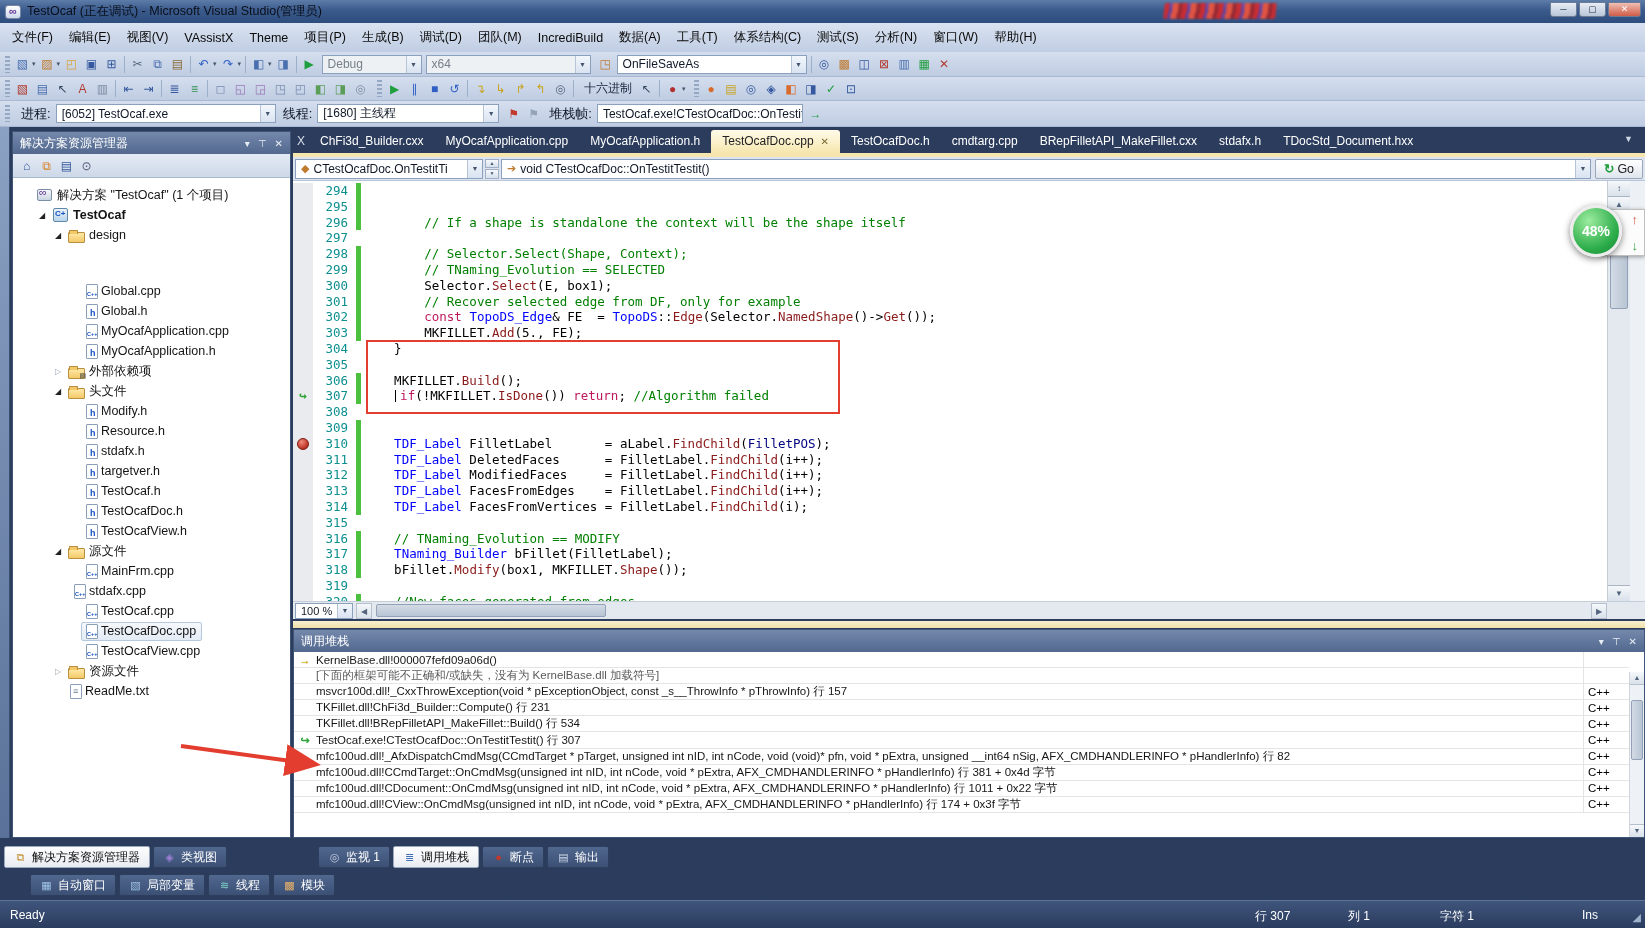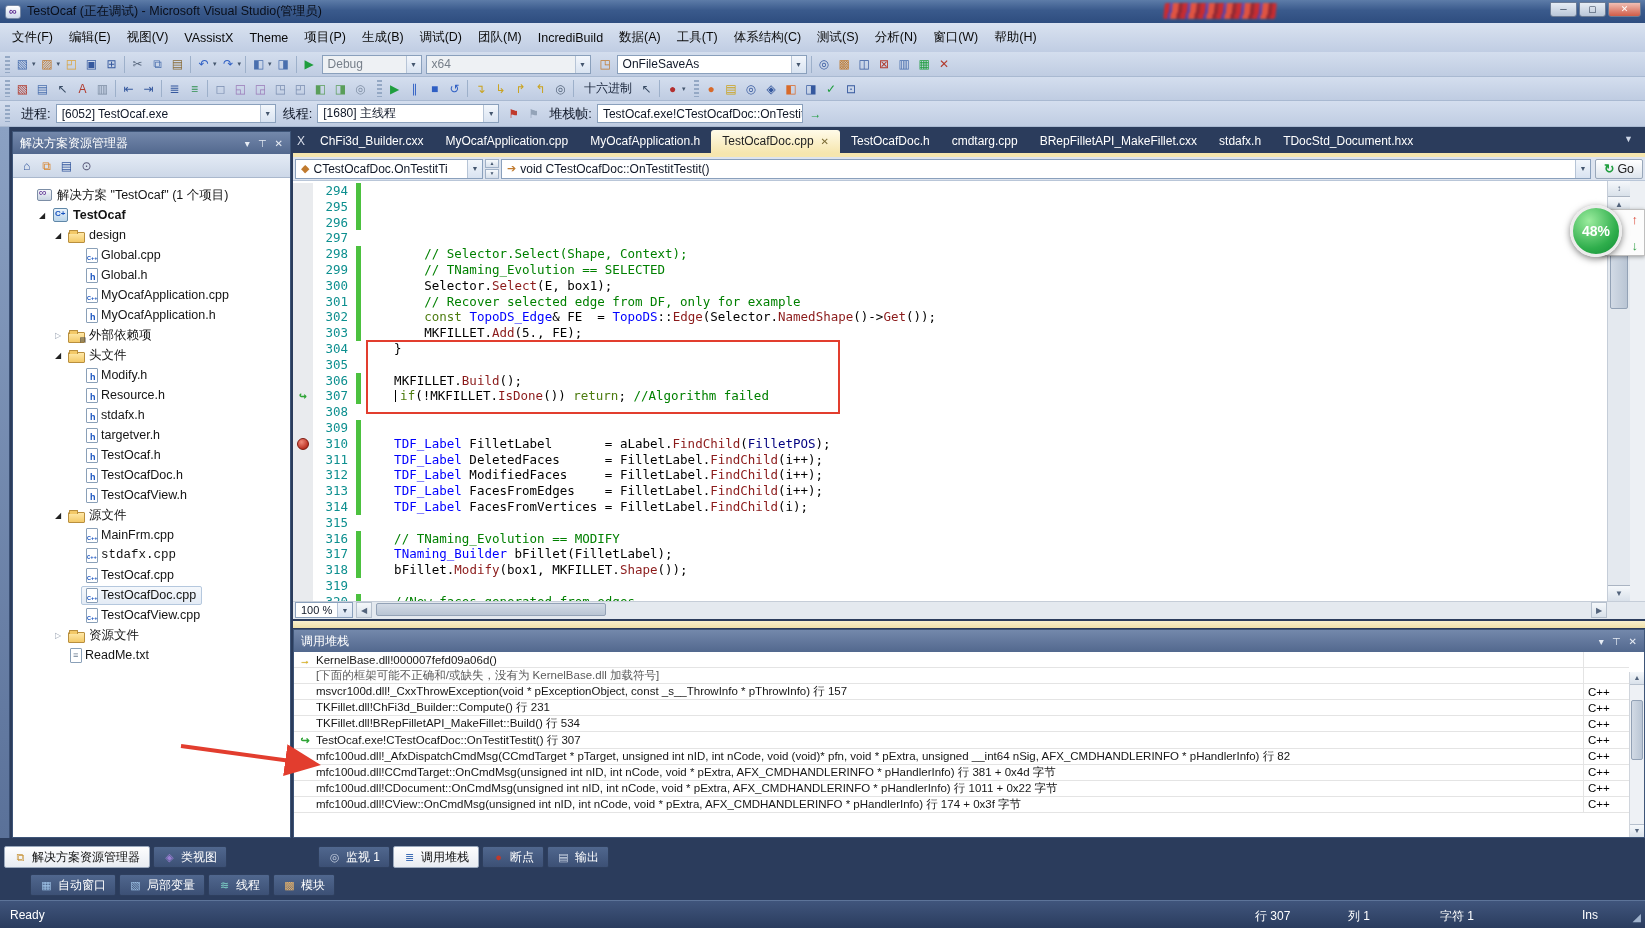--- a/index.html
+++ b/index.html
@@ -71,31 +71,31 @@
   #go-btn{width:48px;height:20px;margin-left:2px;display:flex;align-items:center;justify-content:center;gap:3px;background:linear-gradient(#ffffff,#dee5ed);border:1px solid #9aa8ba;border-radius:2px;color:#222;font-size:12.5px}
   .navico{font-size:11px;margin-right:4px}
   
   #code{left:293px;top:181px;width:1352px;height:420px;background:#fff;overflow:hidden;font-family:"DejaVu Sans Mono",monospace;font-size:12.5px;line-height:15.8px;padding-top:2px}
   .cl{display:flex;height:15.8px;align-items:center}
   .lmg{width:20px;height:100%;background:#e9ebee;flex:none;display:flex;align-items:center;justify-content:center}
   .lno{width:42px;flex:none;text-align:right;padding-right:7px;color:#0d8f8f}
   .lch{width:9px;height:100%;flex:none;position:relative}
   .lch.on::before{content:"";position:absolute;left:1px;top:0;bottom:0;width:5px;background:#4cc13f}
   .lcode{white-space:pre;color:#000}
-  .com{color:#008000}.kw{color:#4d7c0f}.typ{color:#0000ff}.m{color:#8b1a1a}.mac{color:#000080}.pl{color:#000}
+  .com{color:#008000}.kw{color:#be185d}.typ{color:#0000ff}.m{color:#8b1a1a}.mac{color:#000080}.pl{color:#000}
   .bp{width:12px;height:12px;border-radius:50%;background:radial-gradient(circle at 35% 30%,#f08a7a,#c0392b 65%,#8e1c10);border:1px solid #7e180d}
   .cur-arrow{color:#2ea435;font-weight:bold;font-size:13px}
   .caret{display:inline-block;width:0;height:12px;border-left:1.5px solid #000;margin:0 4px 0 1px;vertical-align:-2px}
   
   #vscroll{left:1607px;top:181px;width:23px;height:420px;background:#e4e9ef;border-left:1px solid #c5cdd8}
   .sbbtn{height:16px;background:linear-gradient(#f5f8fb,#d9e1ea);border-bottom:1px solid #aab4c2;text-align:center;font-size:8px;line-height:15px;color:#53647c}
   #vthumb{position:absolute;left:2px;right:2px;top:36px;height:92px;background:linear-gradient(90deg,#d2dae5,#b9c5d4);border:1px solid #93a2b6;border-radius:2px}
   #vdown{position:absolute;left:0;right:0;bottom:0;border-top:1px solid #aab4c2;border-bottom:none}
   #rmargin{left:1630px;top:181px;width:15px;height:420px;background:#edf0f4}
-  #hscrollrow{left:293px;top:601px;width:1352px;height:18px;background:#e4e9ef;display:flex;border-top:1px solid #c5cdd8}
+  #hscrollrow{left:293px;top:601px;width:1352px;height:18px;background:#e4e9ef;display:flex;align-items:center;border-top:1px solid #c5cdd8}
   #zoombox{width:58px;height:16px;margin-left:2px;font-size:11px}
   .hbtn{width:16px;height:16px;text-align:center;font-size:8px;line-height:15px;color:#53647c;background:linear-gradient(#f5f8fb,#d9e1ea);border:1px solid #b6c0cd;flex:none}
   #htrack{flex:1;height:16px;position:relative;margin-right:2px}
   #hthumb{position:absolute;left:4px;top:1px;width:230px;height:13px;background:linear-gradient(#d2dae5,#b9c5d4);border:1px solid #93a2b6;border-radius:2px}
   #hright{margin-right:38px}
   #creamband{left:293px;top:621px;width:1352px;height:7px;background:linear-gradient(#f8f0cf,#eee0a9)}
   
   #callstack{left:293px;top:629px;width:1352px;height:209px;background:#fff;border:1px solid #3e5578;display:flex;flex-direction:column}
   #cs-header{height:20px;display:flex;background:linear-gradient(#fcfcfd,#e9ebee);border-bottom:1px solid #c9ced6;font-size:11.5px;color:#222;flex:none}
   .csh-name{flex:1;padding-left:34px;display:flex;align-items:center}
@@ -358,21 +358,21 @@
           <span style="font-weight: bold;">TestOcaf</span>
         </span>
       </div>
       <div class="trow" style="padding-left: 38px;">
         <span class="tarrow">◢</span>
         <span class="titem">
           <span class="tico tico-folder-open"></span>
           <span>design</span>
         </span>
       </div>
-      <div class="trow" style="padding-left: 54px;">
+      <div class="trow" style="padding-left: 54px; margin-top: 36px;">
         <span class="tarrow"></span>
         <span class="titem">
           <span class="tico tico-cpp"></span>
           <span>Global.cpp</span>
         </span>
       </div>
       <div class="trow" style="padding-left: 54px;">
         <span class="tarrow"></span>
         <span class="titem">
           <span class="tico tico-h"></span>
@@ -463,21 +463,21 @@
           <span>源文件</span>
         </span>
       </div>
       <div class="trow" style="padding-left: 54px;">
         <span class="tarrow"></span>
         <span class="titem">
           <span class="tico tico-cpp"></span>
           <span>MainFrm.cpp</span>
         </span>
       </div>
-      <div class="trow" style="padding-left: 54px; font-family: Liberation Mono, monospace;">
+      <div class="trow" style="padding-left: 42px;">
         <span class="tarrow"></span>
         <span class="titem">
           <span class="tico tico-cpp"></span>
           <span>stdafx.cpp</span>
         </span>
       </div>
       <div class="trow" style="padding-left: 54px;">
         <span class="tarrow"></span>
         <span class="titem">
           <span class="tico tico-cpp"></span>
@@ -561,20 +561,21 @@
     </div>
     <div class="cl">
       <span class="lmg"></span>
       <span class="lno">295</span>
       <span class="lch on"></span>
     </div>
     <div class="cl">
       <span class="lmg"></span>
       <span class="lno">296</span>
       <span class="lch on"></span>
+      <span class="lcode">        <span class="com">// If a shape is standalone the context will be the shape itself</span></span>
     </div>
     <div class="cl">
       <span class="lmg"></span>
       <span class="lno">297</span>
       <span class="lch"></span>
       <span class="lcode"></span>
     </div>
     <div class="cl">
       <span class="lmg"></span>
       <span class="lno">298</span>

